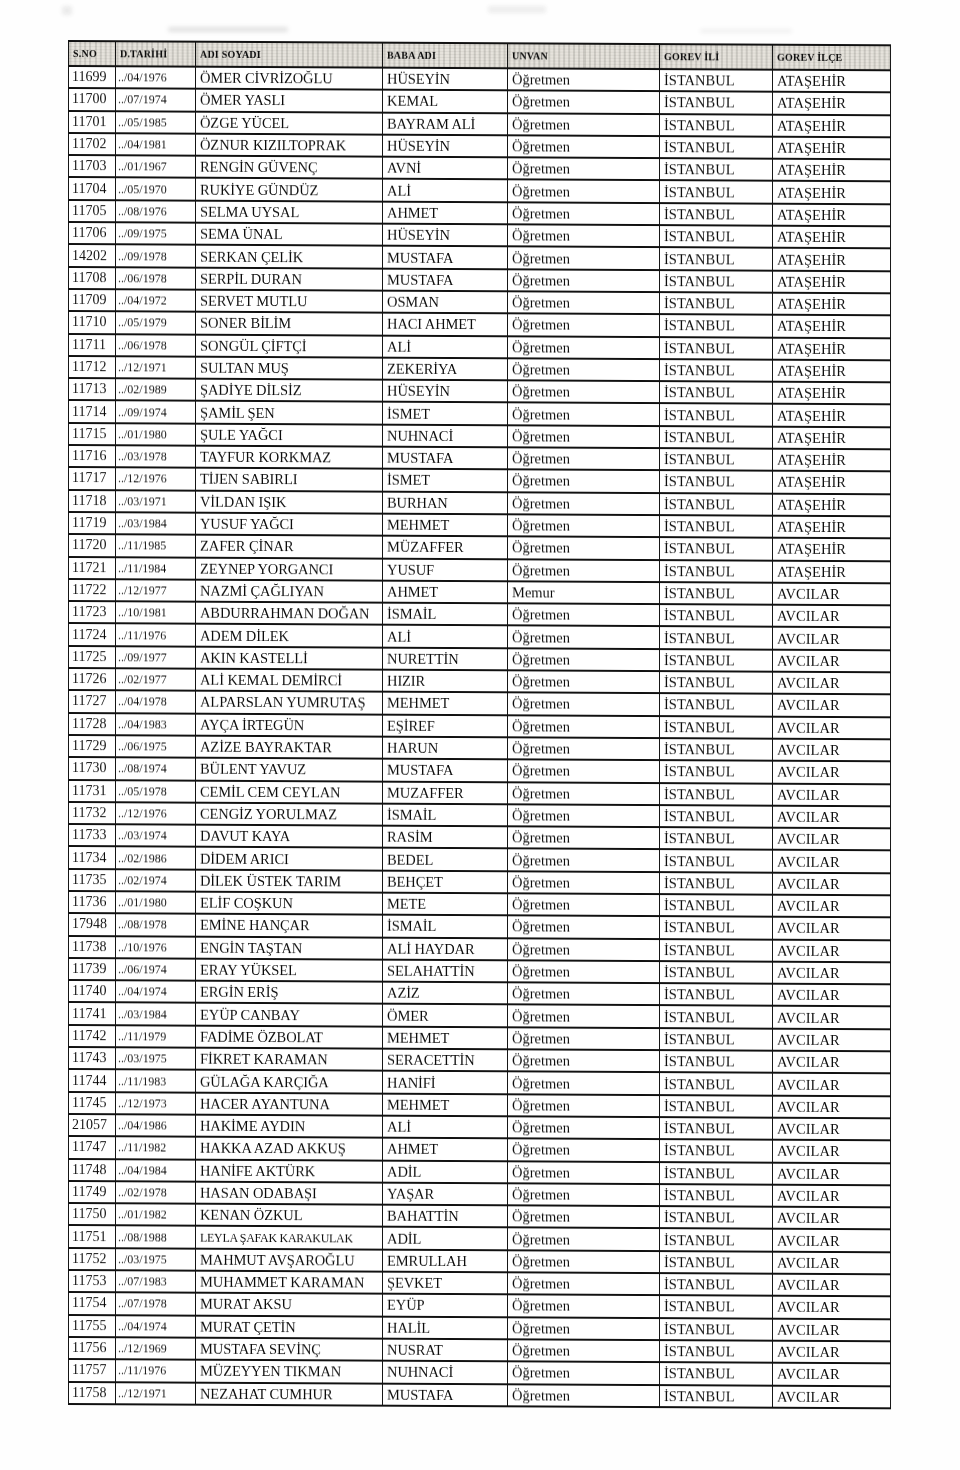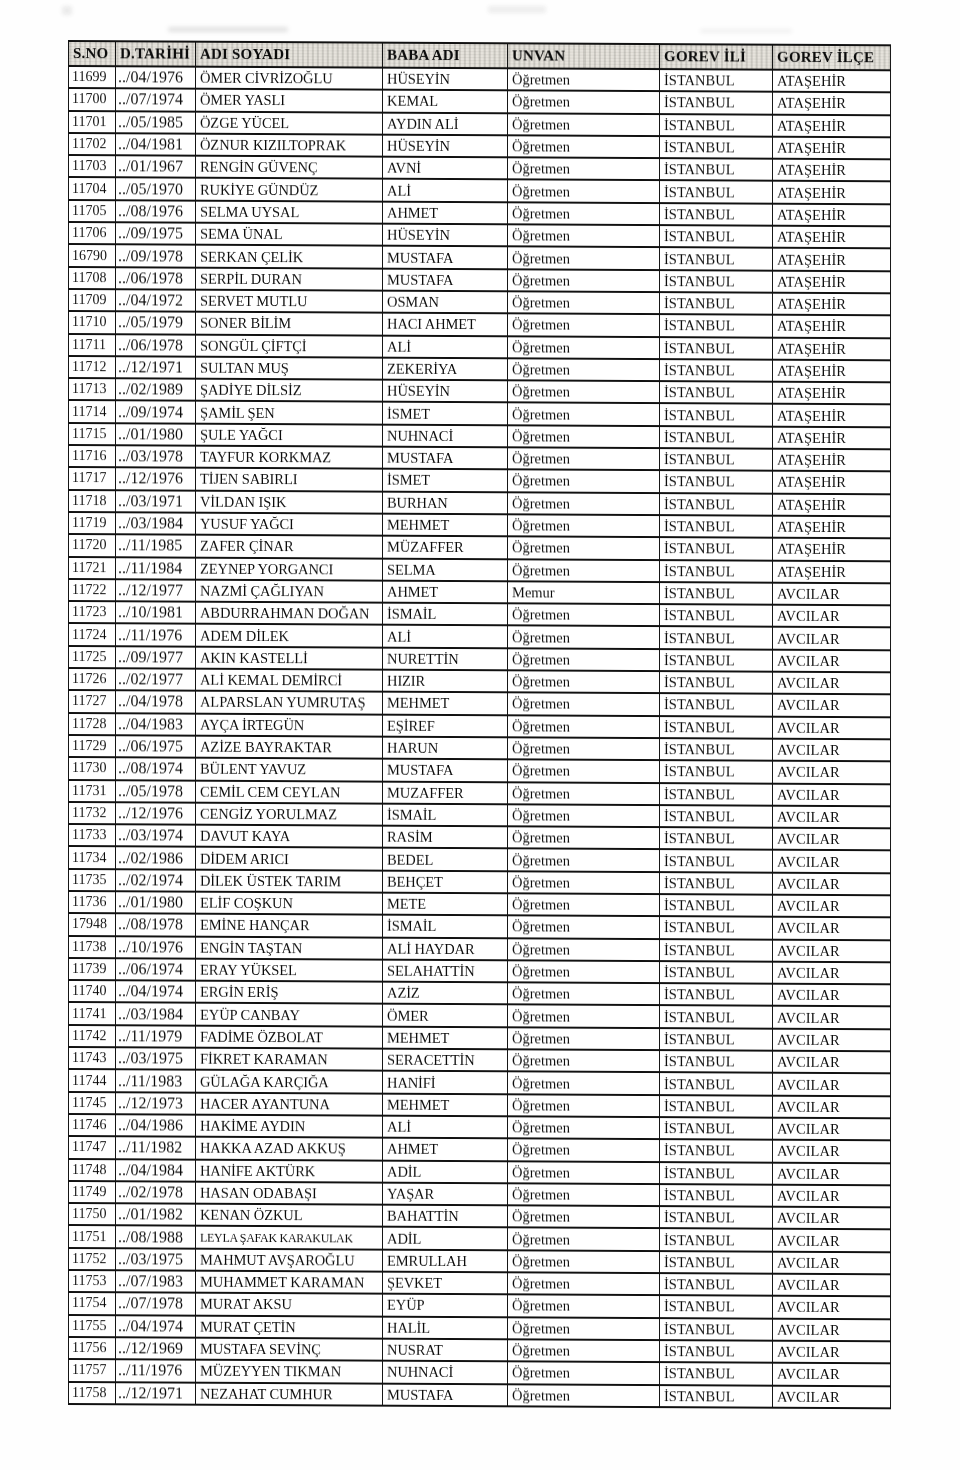--- a/index.html
+++ b/index.html
@@ -36,35 +36,35 @@
     border-bottom:2px solid #171717;
     padding:0 4px;
     white-space:nowrap;
     overflow:hidden;
     color:#121212;
     text-align:left;
     vertical-align:middle;
   }
   th{
     height:23px;
-    font-size:15px;
+    font-size:10px;
     font-weight:bold;
     letter-spacing:.2px;
     background-color:#dedbd4;
     background-image:
       repeating-linear-gradient(90deg, rgba(0,0,0,.10) 0 2px, rgba(255,255,255,.06) 2px 5px),
       repeating-linear-gradient(0deg, rgba(0,0,0,.05) 0 1px, rgba(255,255,255,0) 1px 3px);
   }
   td{
     height:20.3px;
     line-height:20px;
     font-size:14.5px;
   }
   td.col0{padding:0 3px 0 3px;font-size:14px;}
-  td.col1{padding:0 11px 0 2px;font-size:16px;}
+  td.col1{padding:0 11px 0 2px;font-size:12px;}
   td.col2,td.col3{letter-spacing:-.1px;}
   td.tight{font-size:12px;letter-spacing:-.3px;}
   col.c0{width:47px;}
   col.c1{width:80px;}
   col.c2{width:187px;}
   col.c3{width:125px;}
   col.c4{width:152px;}
   col.c5{width:113px;}
   col.c6{width:118px;}
 </style>
@@ -115,21 +115,21 @@
             <td class="col2">ÖMER YASLI</td>
             <td class="col3">KEMAL</td>
             <td class="col4">Öğretmen</td>
             <td class="col5">İSTANBUL</td>
             <td class="col6">ATAŞEHİR</td>
           </tr>
           <tr>
             <td class="col0">11701</td>
             <td class="col1">../05/1985</td>
             <td class="col2">ÖZGE YÜCEL</td>
-            <td class="col3">AYDIN ALİ</td>
+            <td class="col3">BAYRAM ALİ</td>
             <td class="col4">Öğretmen</td>
             <td class="col5">İSTANBUL</td>
             <td class="col6">ATAŞEHİR</td>
           </tr>
           <tr>
             <td class="col0">11702</td>
             <td class="col1">../04/1981</td>
             <td class="col2">ÖZNUR KIZILTOPRAK</td>
             <td class="col3">HÜSEYİN</td>
             <td class="col4">Öğretmen</td>
@@ -166,21 +166,21 @@
           <tr>
             <td class="col0">11706</td>
             <td class="col1">../09/1975</td>
             <td class="col2">SEMA ÜNAL</td>
             <td class="col3">HÜSEYİN</td>
             <td class="col4">Öğretmen</td>
             <td class="col5">İSTANBUL</td>
             <td class="col6">ATAŞEHİR</td>
           </tr>
           <tr>
-            <td class="col0">16790</td>
+            <td class="col0">14202</td>
             <td class="col1">../09/1978</td>
             <td class="col2">SERKAN ÇELİK</td>
             <td class="col3">MUSTAFA</td>
             <td class="col4">Öğretmen</td>
             <td class="col5">İSTANBUL</td>
             <td class="col6">ATAŞEHİR</td>
           </tr>
           <tr>
             <td class="col0">11708</td>
             <td class="col1">../06/1978</td>
@@ -295,21 +295,21 @@
             <td class="col2">ZAFER ÇİNAR</td>
             <td class="col3">MÜZAFFER</td>
             <td class="col4">Öğretmen</td>
             <td class="col5">İSTANBUL</td>
             <td class="col6">ATAŞEHİR</td>
           </tr>
           <tr>
             <td class="col0">11721</td>
             <td class="col1">../11/1984</td>
             <td class="col2">ZEYNEP YORGANCI</td>
-            <td class="col3">SELMA</td>
+            <td class="col3">YUSUF</td>
             <td class="col4">Öğretmen</td>
             <td class="col5">İSTANBUL</td>
             <td class="col6">ATAŞEHİR</td>
           </tr>
           <tr>
             <td class="col0">11722</td>
             <td class="col1">../12/1977</td>
             <td class="col2">NAZMİ ÇAĞLIYAN</td>
             <td class="col3">AHMET</td>
             <td class="col4">Memur</td>
@@ -517,21 +517,21 @@
           <tr>
             <td class="col0">11745</td>
             <td class="col1">../12/1973</td>
             <td class="col2">HACER AYANTUNA</td>
             <td class="col3">MEHMET</td>
             <td class="col4">Öğretmen</td>
             <td class="col5">İSTANBUL</td>
             <td class="col6">AVCILAR</td>
           </tr>
           <tr>
-            <td class="col0">11746</td>
+            <td class="col0">21057</td>
             <td class="col1">../04/1986</td>
             <td class="col2">HAKİME AYDIN</td>
             <td class="col3">ALİ</td>
             <td class="col4">Öğretmen</td>
             <td class="col5">İSTANBUL</td>
             <td class="col6">AVCILAR</td>
           </tr>
           <tr>
             <td class="col0">11747</td>
             <td class="col1">../11/1982</td>

